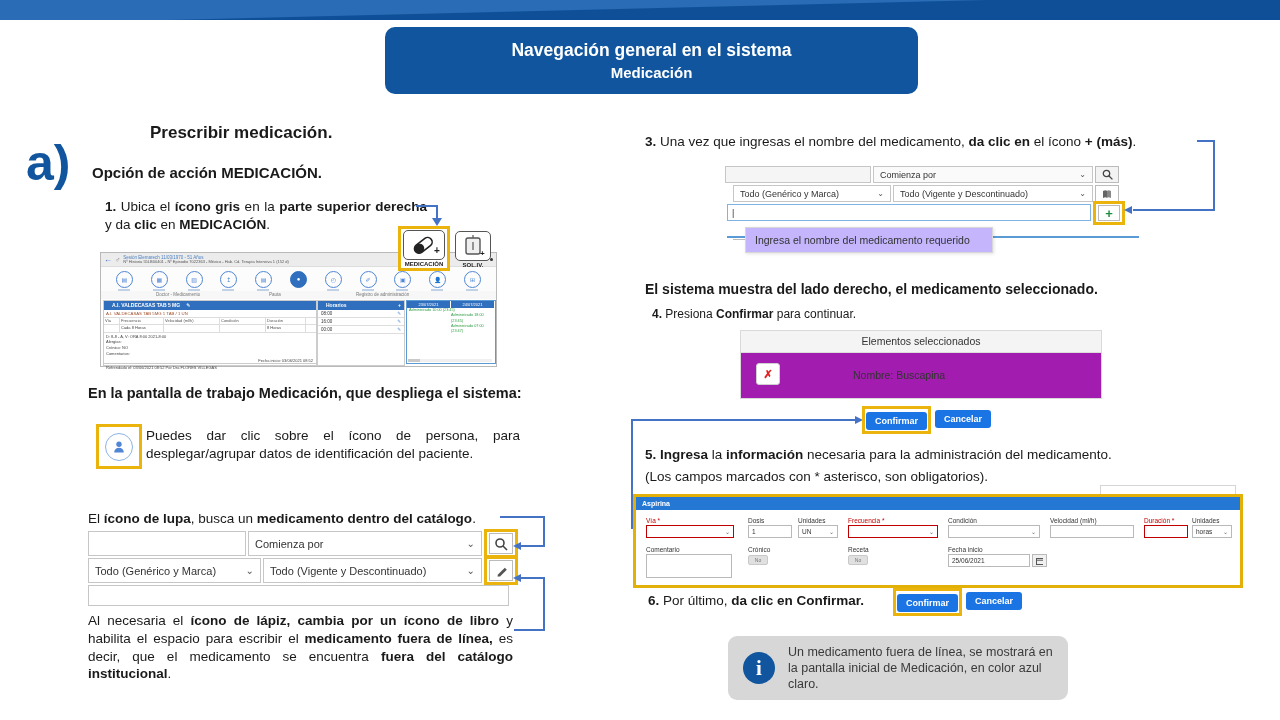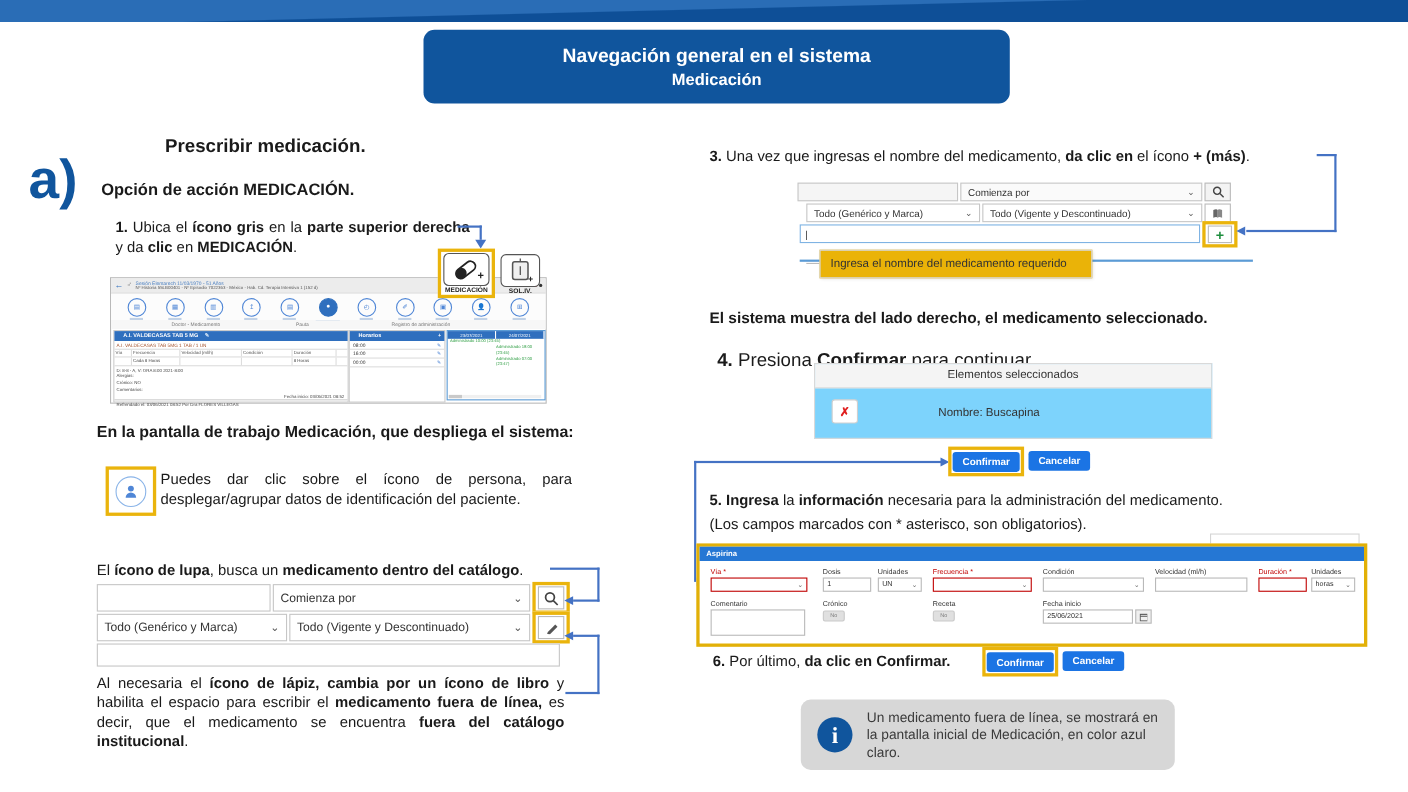--- a/index.html
+++ b/index.html
@@ -110,26 +110,26 @@
   #s2-match{left:873px;top:166px;width:220px;height:17px;font-size:9px;background:#fafafa;}
   #s2-q{left:1095px;top:166px;width:24px;height:17px;background:#f3f3f3;}
   #s2-gen{left:733px;top:185px;width:158px;height:17px;font-size:9px;}
   #s2-stat{left:893px;top:185px;width:200px;height:17px;font-size:9px;}
   #s2-book{left:1095px;top:185px;width:24px;height:17px;}
   #s2-wide{left:727px;top:204px;width:364px;height:17px;border-color:#7fb3e3;font-size:9px;line-height:17px;padding-left:4px;color:#333;}
   #s2-pluswrap{left:1093px;top:201px;}
   #s2-pluswrap .iconbtn{width:22px;height:16px;color:#1e8e3e;font-weight:bold;font-size:13px;}
   #s2-blueline{left:727px;top:236px;width:412px;height:2px;background:#5b9bd5;z-index:1;}
   #s2-tick{left:733px;top:239px;width:12px;height:1px;background:#bbb;z-index:2;}
-  #s2-tooltip{left:745px;top:227px;width:248px;height:26px;background:#eab308;border:1px solid #d8d8d8;
+  #s2-tooltip{left:745px;top:227px;width:248px;height:26px;background:#c4b5fd;border:1px solid #d8d8d8;
     box-shadow:1px 1px 3px rgba(0,0,0,.12);z-index:2;font-size:10.5px;color:#333;
     display:flex;align-items:center;padding-left:9px;box-sizing:border-box;}
   #sys-note{left:645px;top:281px;font-size:14px;font-weight:bold;}
-  #step4{left:652px;top:318px;font-size:17px;}
-  #sel-panel{left:740px;top:330px;width:360px;height:67px;border:1px solid #d9d9d9;background:#7dd3fc;}
+  #step4{left:652px;top:307px;font-size:12px;}
+  #sel-panel{left:740px;top:330px;width:360px;height:67px;border:1px solid #d9d9d9;background:#a21caf;}
   #sel-hdr{height:21px;line-height:21px;background:#f4f4f4;border-bottom:1px solid #ddd;
     text-align:center;font-size:10.5px;color:#333;}
   #x-btn{position:absolute;left:16px;top:33px;width:22px;height:20px;border:1px solid #cfcfcf;border-radius:3px;
     background:#fff;color:#e02020;font-size:11px;font-weight:bold;display:flex;align-items:center;justify-content:center;}
   #sel-item{position:absolute;left:74px;top:39px;font-size:10.5px;color:#333;}
   .btn{display:inline-block;background:#1b74e4;color:#fff;font-size:9px;font-weight:bold;
     padding:4px 9px;border-radius:3px;}
   #btns4-wrap{left:862px;top:406px;display:flex;align-items:flex-start;}
   #btns4-wrap .hl-box{padding:1px;}
   #cancel4{margin-left:4px;margin-top:4px;}

